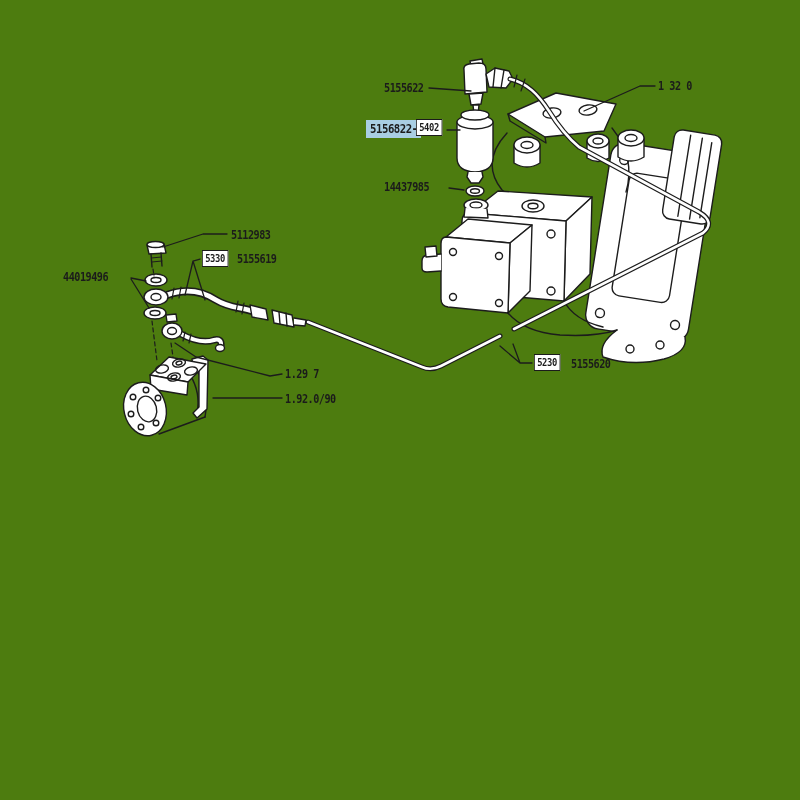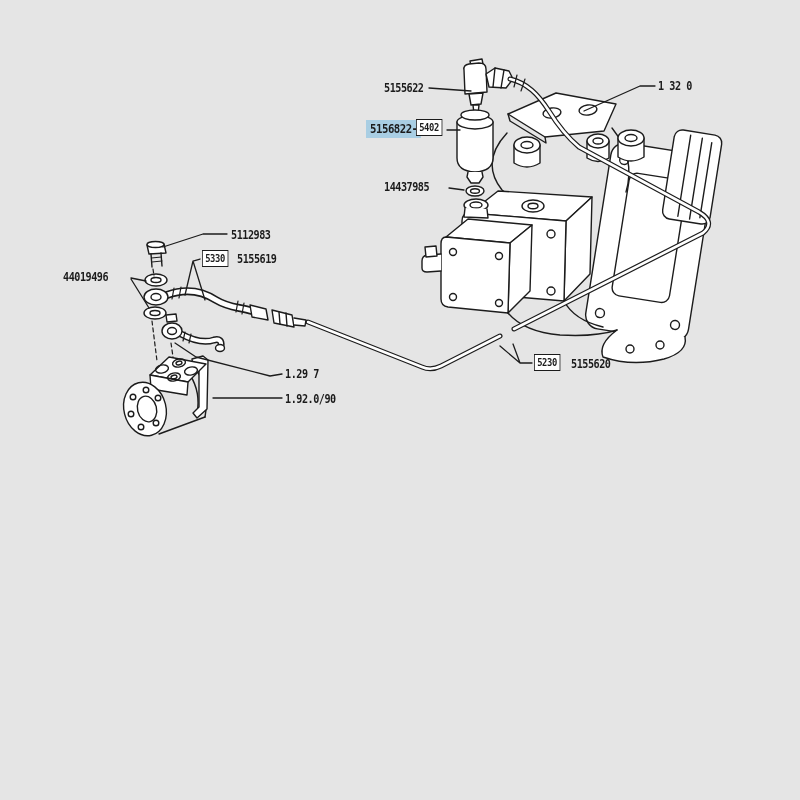--- a/index.html
+++ b/index.html
@@ -1,17 +1,17 @@
 <!DOCTYPE html>
 <html><head>
 <meta charset="utf-8">
 <style>
   html,body { margin:0; padding:0; background:#ffffff; }
   .canvas {
-    position:relative; width:800px; height:800px; background:#e5e5e5;
+    position:relative; width:800px; height:800px; background:#4d7c0f;
     font-family:"DejaVu Sans Mono","Liberation Mono",monospace; overflow:hidden;
   }
   svg { position:absolute; left:0; top:0; }
   .label {
     position:absolute; font-weight:700; font-size:13px; line-height:15px;
     color:#1b1b1b; letter-spacing:-0.6px; white-space:pre;
     transform:scaleX(0.78); transform-origin:0 0;
   }
   .label.hl {
     background:#a9cee3; padding:1px 4px 2px 5px; transform:scaleX(0.82);

